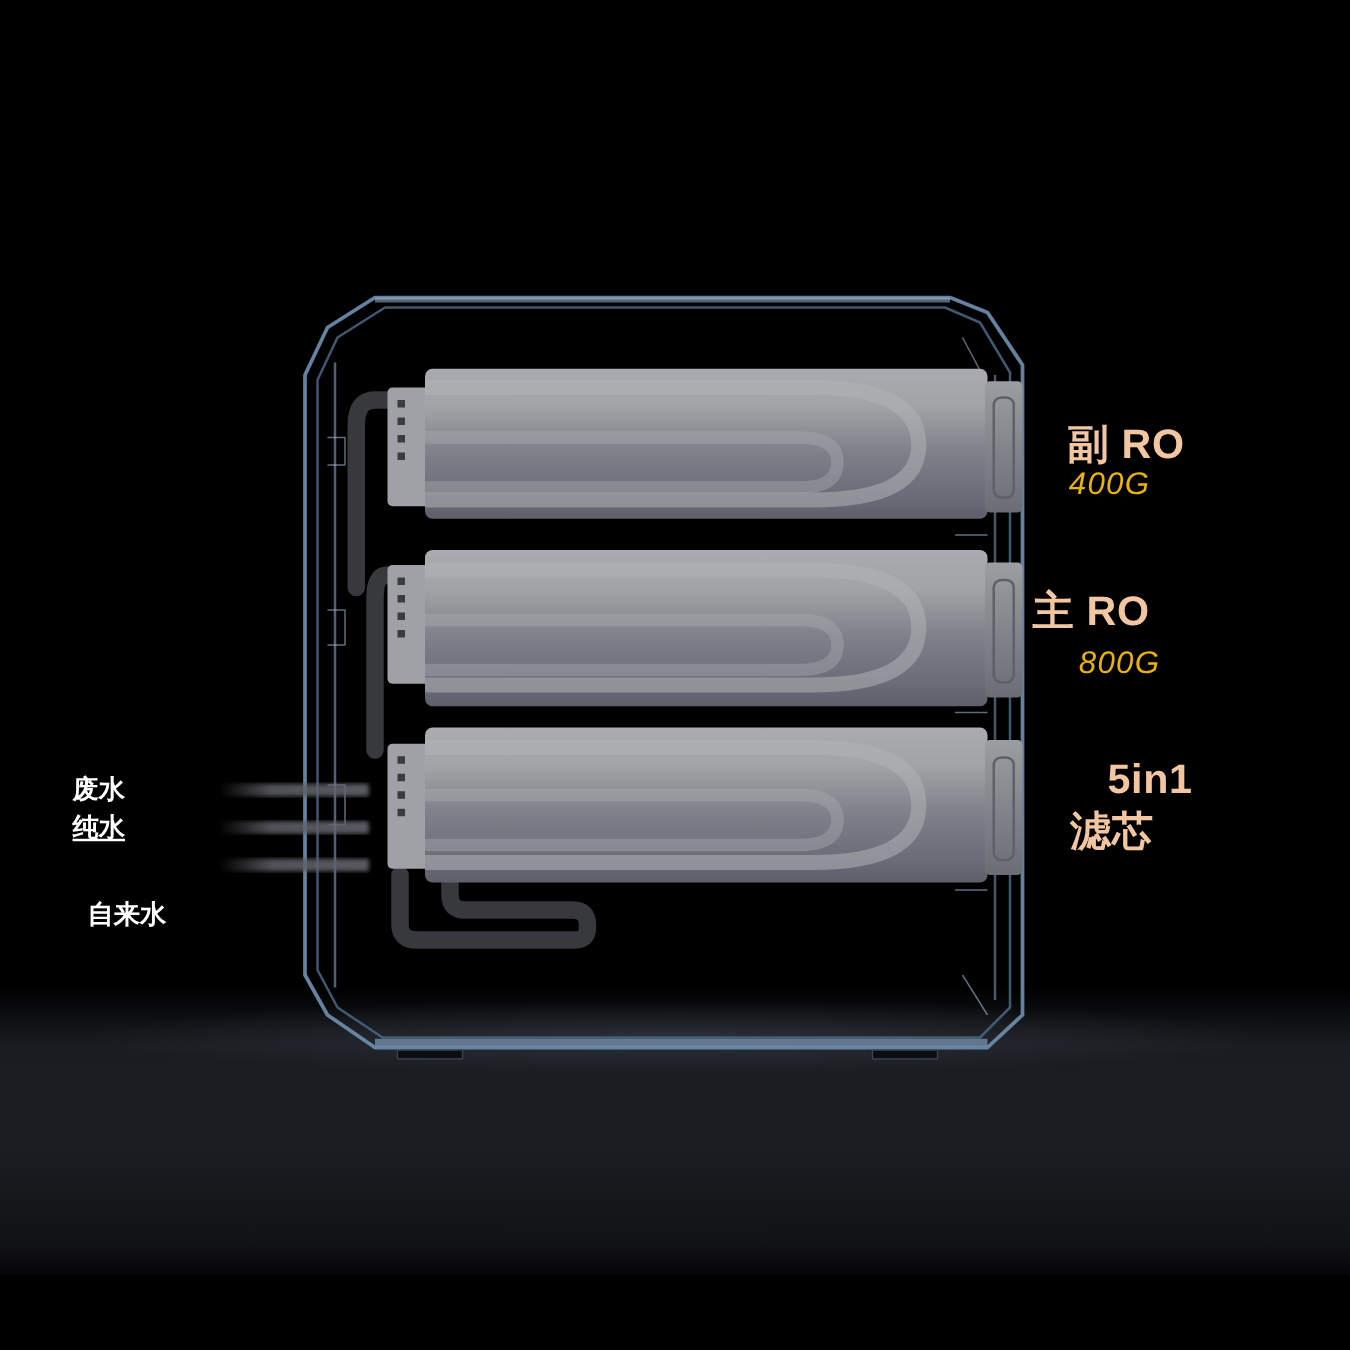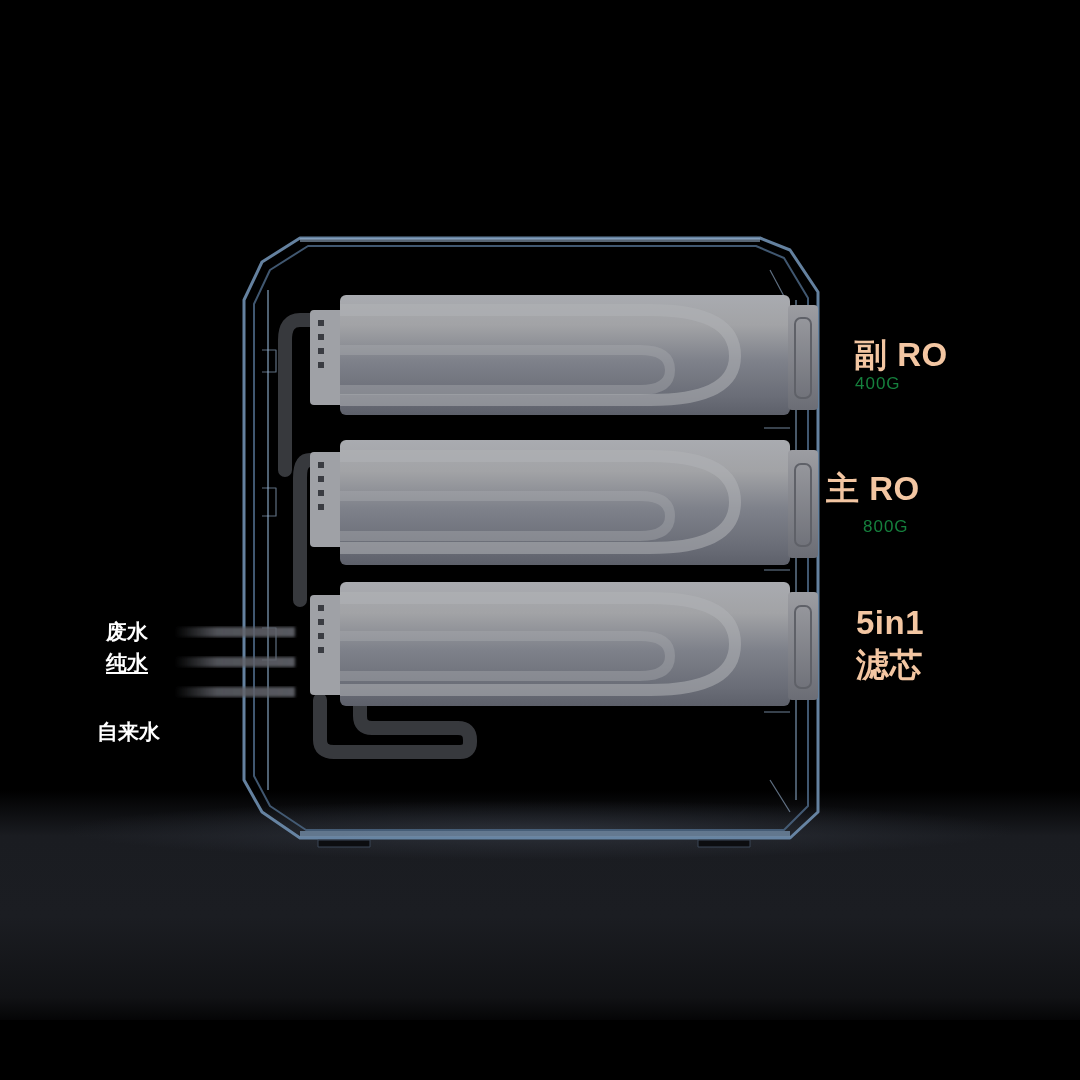--- a/index.html
+++ b/index.html
@@ -5,22 +5,22 @@
   html, body { margin:0; padding:0; background:#000; }
   body { width:1080px; height:1080px; position:relative; overflow:hidden;
          font-family:"Liberation Sans", "DejaVu Sans", sans-serif; }
   .scene { position:absolute; left:0; top:0; width:1080px; height:1080px; }
   .floor { position:absolute; left:0; top:790px; width:1080px; height:230px;
            background:linear-gradient(180deg, rgba(22,24,28,0) 0%, #1a1c21 20%, #1b1d22 55%, #111215 90%, #050506 100%); }
   .floor-glow { position:absolute; left:60px; top:800px; width:960px; height:60px;
            background:radial-gradient(ellipse at center, rgba(60,66,78,0.55) 0%, rgba(40,44,52,0.0) 70%); }
   svg { position:absolute; left:0; top:0; }
   .label { position:absolute; color:#f3c6a2; font-weight:bold; font-size:33px; line-height:1; letter-spacing:0.5px; }
-  .sub { position:absolute; color:#15803d; font-size:17px; line-height:1; letter-spacing:1px; }
-  .flow { position:absolute; color:#ffffff; font-size:21px; font-weight:bold; line-height:1; text-align:right; width:90px; }
+  .sub { position:absolute; color:#eab308; font-size:25px; line-height:1; letter-spacing:1px;font-style:italic; }
+  .flow { position:absolute; color:#ffffff; font-size:21px; font-weight:bold; line-height:1; width:90px; }
 </style>
 </head>
 <body>
 
 <div class="scene">
   <div class="floor"></div>
   <div class="floor-glow"></div>
 
   <svg width="1080" height="1080" viewBox="0 0 1080 1080">
     <defs>
@@ -126,18 +126,18 @@
     </g>
   </svg>
 </div>
 
 <div class="label" style="left:854px; top:313px;margin-top:25px;">副 RO</div>
 <div class="sub" style="left:855px; top:375px;">400G</div>
 
 <div class="label" style="left:826px; top:472px;">主 RO</div>
 <div class="sub" style="left:863px; top:518px;">800G</div>
 
-<div class="label" style="left:856px; top:606px;">5in1</div>
+<div class="label" style="left:886px; top:606px;">5in1</div>
 <div class="label" style="left:856px; top:648px;">滤芯</div>
 
 <div class="flow" style="left:58px; top:621px;">废水</div>
 <div class="flow" style="left:58px; top:652px;text-decoration:underline;">纯水</div>
 <div class="flow" style="left:70px; top:721px;">自来水</div>
 
 </body></html>

